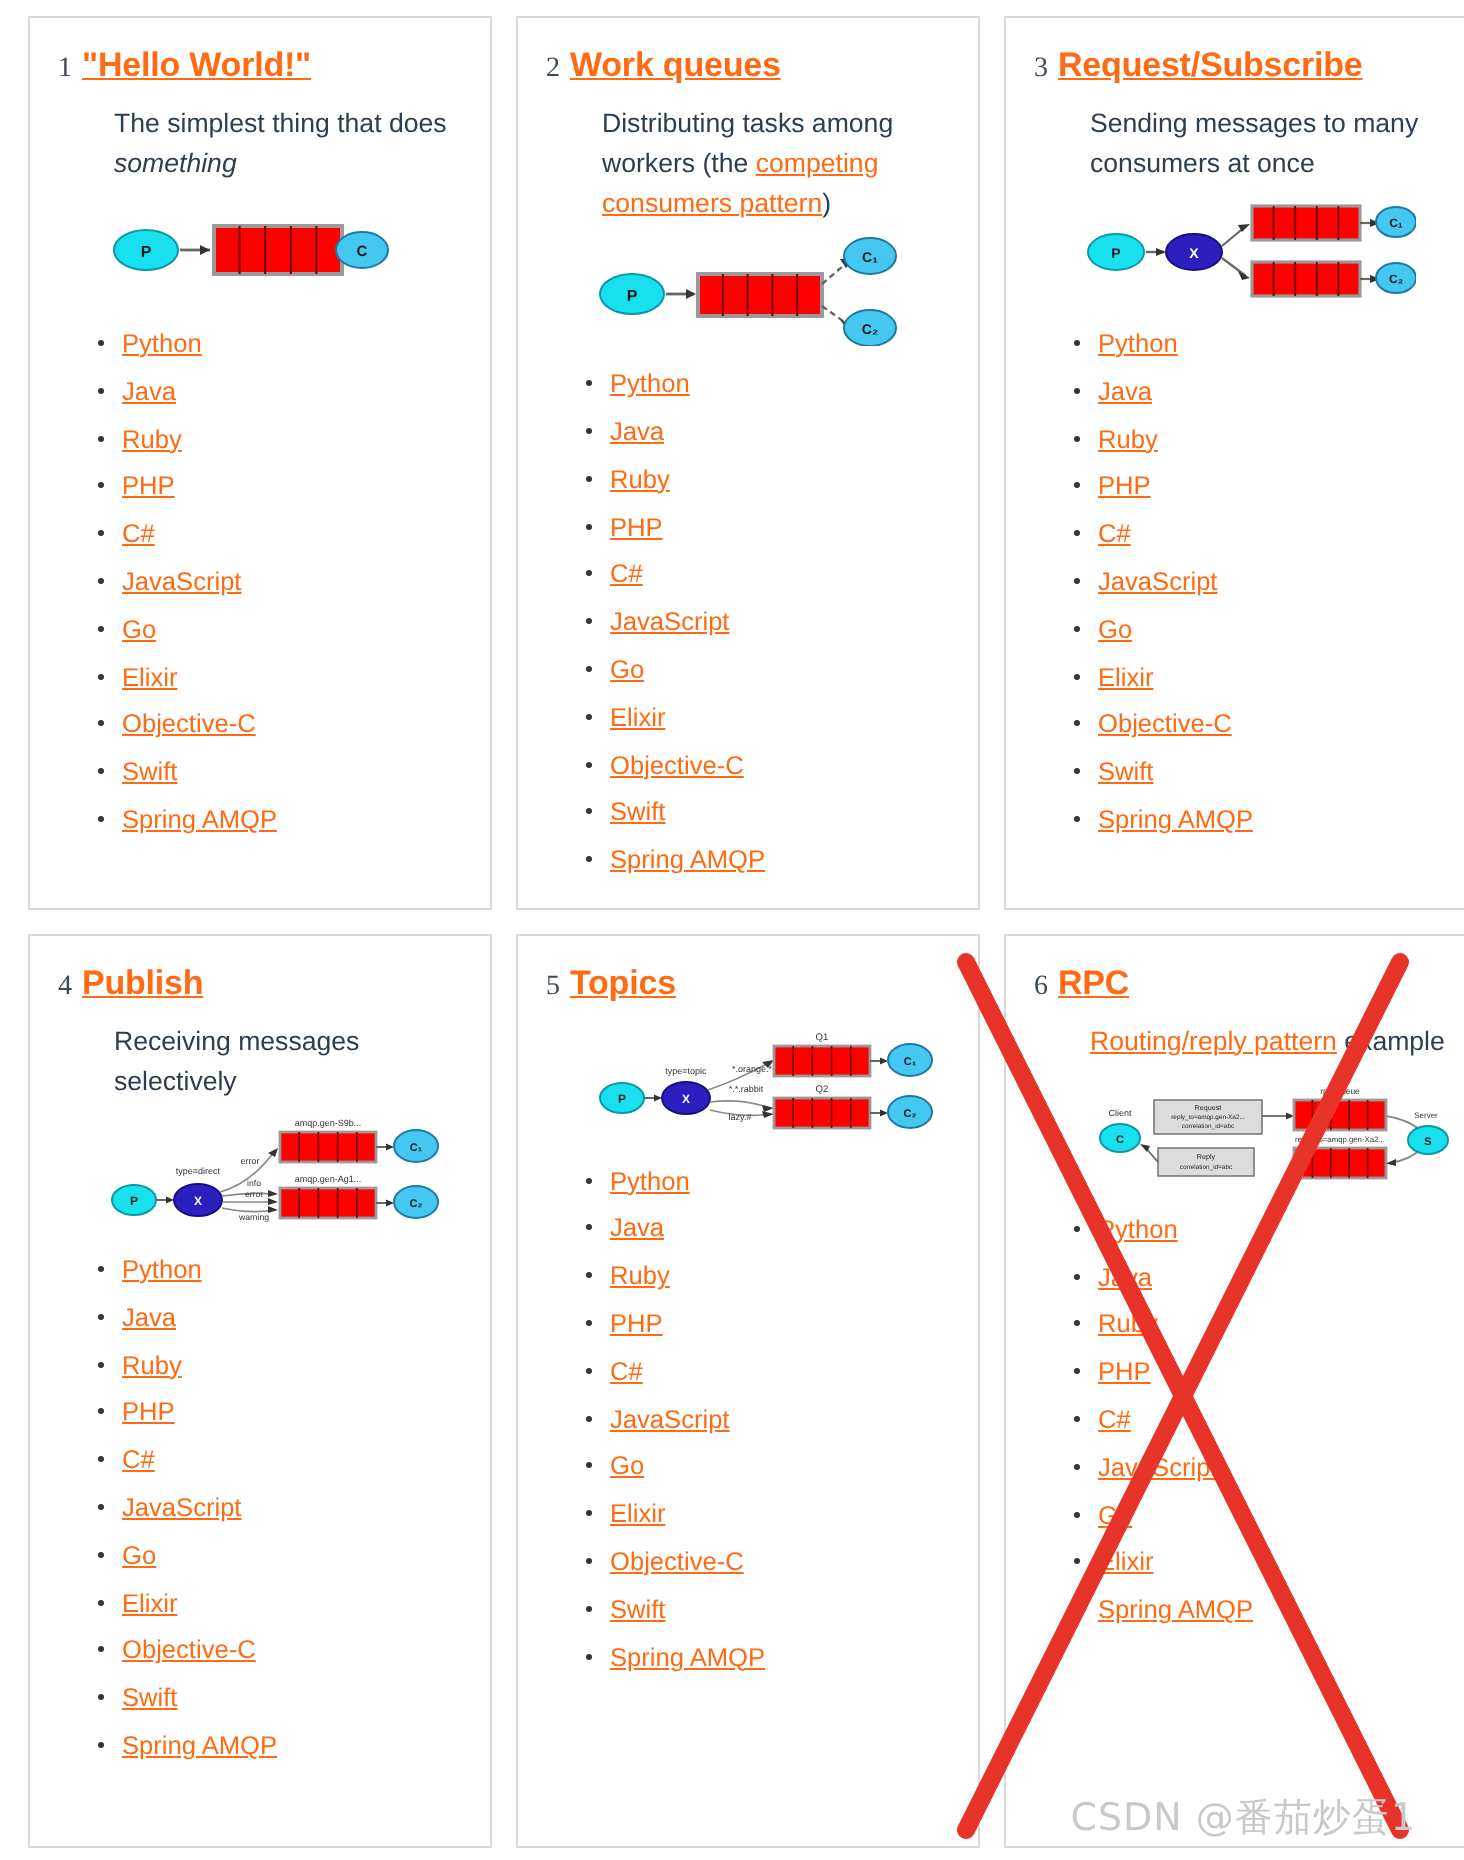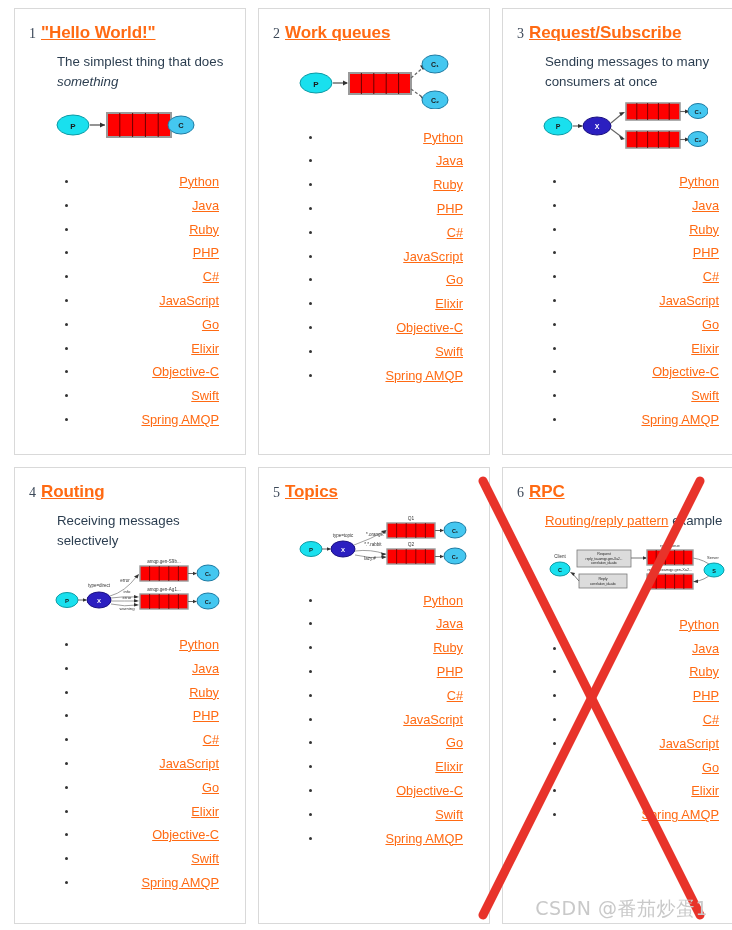--- a/index.html
+++ b/index.html
@@ -69,24 +69,23 @@
   .diagram-wrap{
     padding-left:30px;
     margin-top:2px;
     margin-bottom:6px;
     height:58px;
     display:flex;
     align-items:center;
   }
   .diagram-wrap.tall{height:62px;}
   ul.langs{
-    margin:16px;
+    margin:0;
     padding:0 0 0 36px;
     list-style:none;
-    text-align:right;
   }
   ul.langs li{
     position:relative;
     font-size:12.8px;
     line-height:1.86;
     color:#ff6a13;
   }
   ul.langs li::before{
     content:"";
     position:absolute;
@@ -164,20 +163,23 @@
       <li><span>Swift</span></li>
       <li><span>Spring AMQP</span></li>
     </ul>
   </div>
 
   <div class="card">
     <div class="card-head">
       <span class="num">2</span>
       <span class="title">Work queues</span>
     </div>
+    <p class="desc">
+      <span>Distributing tasks among workers (the </span><a>competing consumers pattern</a><span>)</span>
+    </p>
     <div class="diagram-wrap">
       <svg width="150" height="56" viewBox="0 0 150 56">
         <ellipse cx="17" cy="30" rx="16" ry="10" fill="#19e0ee" stroke="#0b9aa5" stroke-width="1"></ellipse>
         <text x="17" y="33.5" font-size="8" font-weight="bold" fill="#1a1a1a" text-anchor="middle" font-family="Liberation Sans, sans-serif">P</text>
         <line x1="34" y1="30" x2="48" y2="30" stroke="#666" stroke-width="1.4"></line>
         <polygon points="49,30 44,27.5 44,32.5" fill="#333"></polygon>
         <rect x="50" y="20" width="62" height="21" fill="#ff0000" stroke="#9a9a9a" stroke-width="2"></rect>
         <g stroke="#6b0000" stroke-width="1">
           <line x1="62.4" y1="20" x2="62.4" y2="41"></line>
             <line x1="74.8" y1="20" x2="74.8" y2="41"></line>
@@ -262,21 +264,21 @@
       <li><span>Elixir</span></li>
       <li><span>Objective-C</span></li>
       <li><span>Swift</span></li>
       <li><span>Spring AMQP</span></li>
     </ul>
   </div>
 
   <div class="card">
     <div class="card-head">
       <span class="num">4</span>
-      <span class="title">Routing</span>
+      <span class="title">Publish</span>
     </div>
     <p class="desc">Receiving messages selectively</p>
     <div class="diagram-wrap tall">
       <svg width="175" height="60" viewBox="0 0 175 60">
         <ellipse cx="12" cy="44" rx="11" ry="7.5" fill="#19e0ee" stroke="#0b9aa5" stroke-width="1"></ellipse>
         <text x="12" y="46.5" font-size="6" font-weight="bold" fill="#1a1a1a" text-anchor="middle" font-family="Liberation Sans, sans-serif">P</text>
         <line x1="23" y1="44" x2="31" y2="44" stroke="#666" stroke-width="1"></line>
         <polygon points="32,44 28,42.2 28,45.8" fill="#333"></polygon>
         <ellipse cx="44" cy="44" rx="12" ry="8" fill="#2b1fc0" stroke="#190f80" stroke-width="1"></ellipse>
         <text x="44" y="46.5" font-size="6" font-weight="bold" fill="#fff" text-anchor="middle" font-family="Liberation Sans, sans-serif">X</text>

